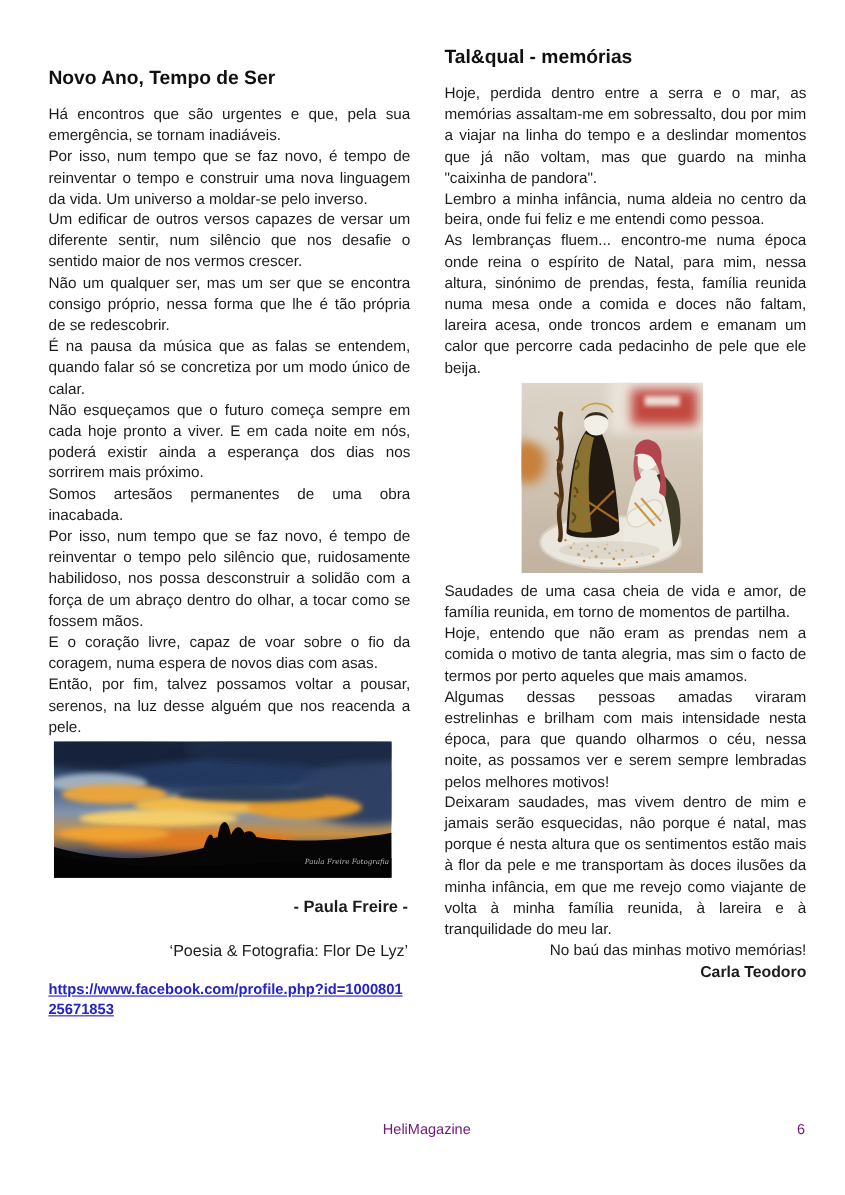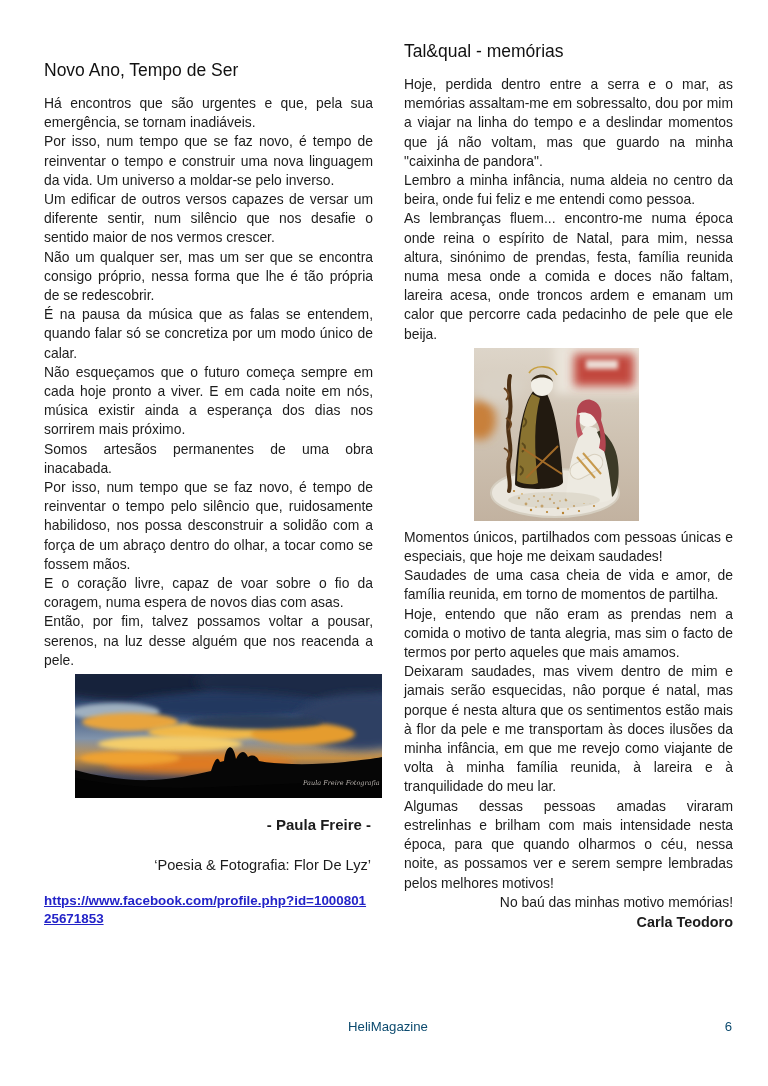--- a/index.html
+++ b/index.html
@@ -3,47 +3,47 @@
 <meta charset="utf-8">
 <style>
   html,body { margin:0; padding:0; background:#ffffff; }
   .page {
     position:relative; width:768px; height:1086px; background:#ffffff;
     font-family:"Liberation Sans", sans-serif; color:#1c1c1c; overflow:hidden;
   }
   .col { position:absolute; width:329px; }
   .col-left  { left:44px;  top:60px; }
   .col-right { left:404px; top:41px; }
-  .article-title { font-size:17.5px; font-weight:normal; color:#111; margin:0 0 13px 0; letter-spacing:0; }
+  .article-title { font-size:17.5px; font-weight:bold; color:#111; margin:0 0 13px 0; letter-spacing:0; }
   .body-par { font-size:13.9px; line-height:19.2px; text-align:justify; text-justify:inter-word; margin:0; }
-  .photo-left-wrap  { margin:4px 0 0 31px; line-height:0; }
+  .photo-left-wrap  { margin:4px 0 0 5px; line-height:0; }
   .photo-right-wrap { margin:4px 0 7px 70px; line-height:0; }
   .author-line  { text-align:right; font-weight:bold; font-size:15px;  margin:18px 2px 0 0; }
   .credit-line  { text-align:right; font-size:14.6px; margin:24px 2px 0 0; }
   .link-line { margin-top:18px; }
   .fb-link { font-size:13.4px; font-weight:bold; color:#2323c8; text-decoration:underline; word-break:break-all; }
   .closing-line { text-align:right; font-size:13.9px; line-height:19.2px; margin:0; }
   .author-right { text-align:right; font-size:14.4px; line-height:20px; font-weight:bold; margin:0; }
-  .footer { position:absolute; left:44px; right:36px; top:1019px; height:20px; font-size:13.2px; color:#0c4a6e; }
+  .footer { position:absolute; left:44px; right:36px; top:1019px; height:20px; font-size:13.2px; color:#701a75; }
   .footer-center { position:absolute; left:0; right:0; text-align:center; }
   .footer-page { position:absolute; right:0; top:0; }
 </style>
 </head>
 <body>
 
 <div class="page">
 
   <div class="col col-left">
     <h1 class="article-title">Novo Ano, Tempo de Ser</h1>
     <p class="body-par">Há encontros que são urgentes e que, pela sua emergência, se tornam inadiáveis.</p>
     <p class="body-par">Por isso, num tempo que se faz novo, é tempo de reinventar o tempo e construir uma nova linguagem da vida. Um universo a moldar-se pelo inverso.</p>
     <p class="body-par">Um edificar de outros versos capazes de versar um diferente sentir, num silêncio que nos desafie o sentido maior de nos vermos crescer.</p>
     <p class="body-par">Não um qualquer ser, mas um ser que se encontra consigo próprio, nessa forma que lhe é tão própria de se redescobrir.</p>
     <p class="body-par">É na pausa da música que as falas se entendem, quando falar só se concretiza por um modo único de calar.</p>
-    <p class="body-par">Não esqueçamos que o futuro começa sempre em cada hoje pronto a viver. E em cada noite em nós, música existir ainda a esperança dos dias nos sorrirem mais próximo.</p>
+    <p class="body-par">Não esqueçamos que o futuro começa sempre em cada hoje pronto a viver. E em cada noite em nós, poderá existir ainda a esperança dos dias nos sorrirem mais próximo.</p>
     <p class="body-par">Somos artesãos permanentes de uma obra inacabada.</p>
     <p class="body-par">Por isso, num tempo que se faz novo, é tempo de reinventar o tempo pelo silêncio que, ruidosamente habilidoso, nos possa desconstruir a solidão com a força de um abraço dentro do olhar, a tocar como se fossem mãos.</p>
     <p class="body-par">E o coração livre, capaz de voar sobre o fio da coragem, numa espera de novos dias com asas.</p>
     <p class="body-par">Então, por fim, talvez possamos voltar a pousar, serenos, na luz desse alguém que nos reacenda a pele.</p>
 
     <div class="photo-left-wrap">
       <svg width="307" height="124" viewBox="0 0 307 124" xmlns="http://www.w3.org/2000/svg">
         <defs>
           <linearGradient id="sky" x1="0" y1="0" x2="0" y2="1">
             <stop offset="0" stop-color="#203052"></stop>
@@ -170,25 +170,24 @@
         <path d="M103,66 C102,55 111,50 117,52 C125,54 129,62 127,72 C131,84 133,95 131,104 L125,100 C128,88 126,78 121,71 C118,64 108,63 103,66 Z" fill="#b24550"></path>
         <path d="M103,66 C101,74 102,84 104,90 L109,86 C106,80 105,72 106,67 Z" fill="#c05560"></path>
         <g transform="rotate(-28 112 119)">
           <rect x="95" y="111" width="35" height="16" rx="8" fill="#f1eee5" stroke="#d7cfbe" stroke-width="1"></rect>
         </g>
         <path d="M103,109 L121,130 M109,105 L127,126" stroke="#c79a4e" stroke-width="2"></path>
         <ellipse cx="80" cy="152" rx="46" ry="8" fill="#cfc7b6" opacity="0.45"></ellipse>
       </svg>
     </div>
 
-    <p class="body-par">Momentos únicos, partilhados com pessoas únicas e especiais, que hoje me deixam saudades!</p>
     <p class="body-par">Saudades de uma casa cheia de vida e amor, de família reunida, em torno de momentos de partilha.</p>
     <p class="body-par">Hoje, entendo que não eram as prendas nem a comida o motivo de tanta alegria, mas sim o facto de termos por perto aqueles que mais amamos.</p>
+    <p class="body-par">Algumas dessas pessoas amadas viraram estrelinhas e brilham com mais intensidade nesta época, para que quando olharmos o céu, nessa noite, as possamos ver e serem sempre lembradas pelos melhores motivos!</p>
     <p class="body-par">Deixaram saudades, mas vivem dentro de mim e jamais serão esquecidas, nâo porque é natal, mas porque é nesta altura que os sentimentos estão mais à flor da pele e me transportam às doces ilusões da minha infância, em que me revejo como viajante de volta à minha família reunida, à lareira e à tranquilidade do meu lar.</p>
-    <p class="body-par">Algumas dessas pessoas amadas viraram estrelinhas e brilham com mais intensidade nesta época, para que quando olharmos o céu, nessa noite, as possamos ver e serem sempre lembradas pelos melhores motivos!</p>
     <p class="closing-line">No baú das minhas motivo memórias!</p>
     <p class="author-right">Carla Teodoro</p>
   </div>
 
   <div class="footer">
     <span class="footer-center">HeliMagazine</span>
     <span class="footer-page">6</span>
   </div>
 
 </div>

